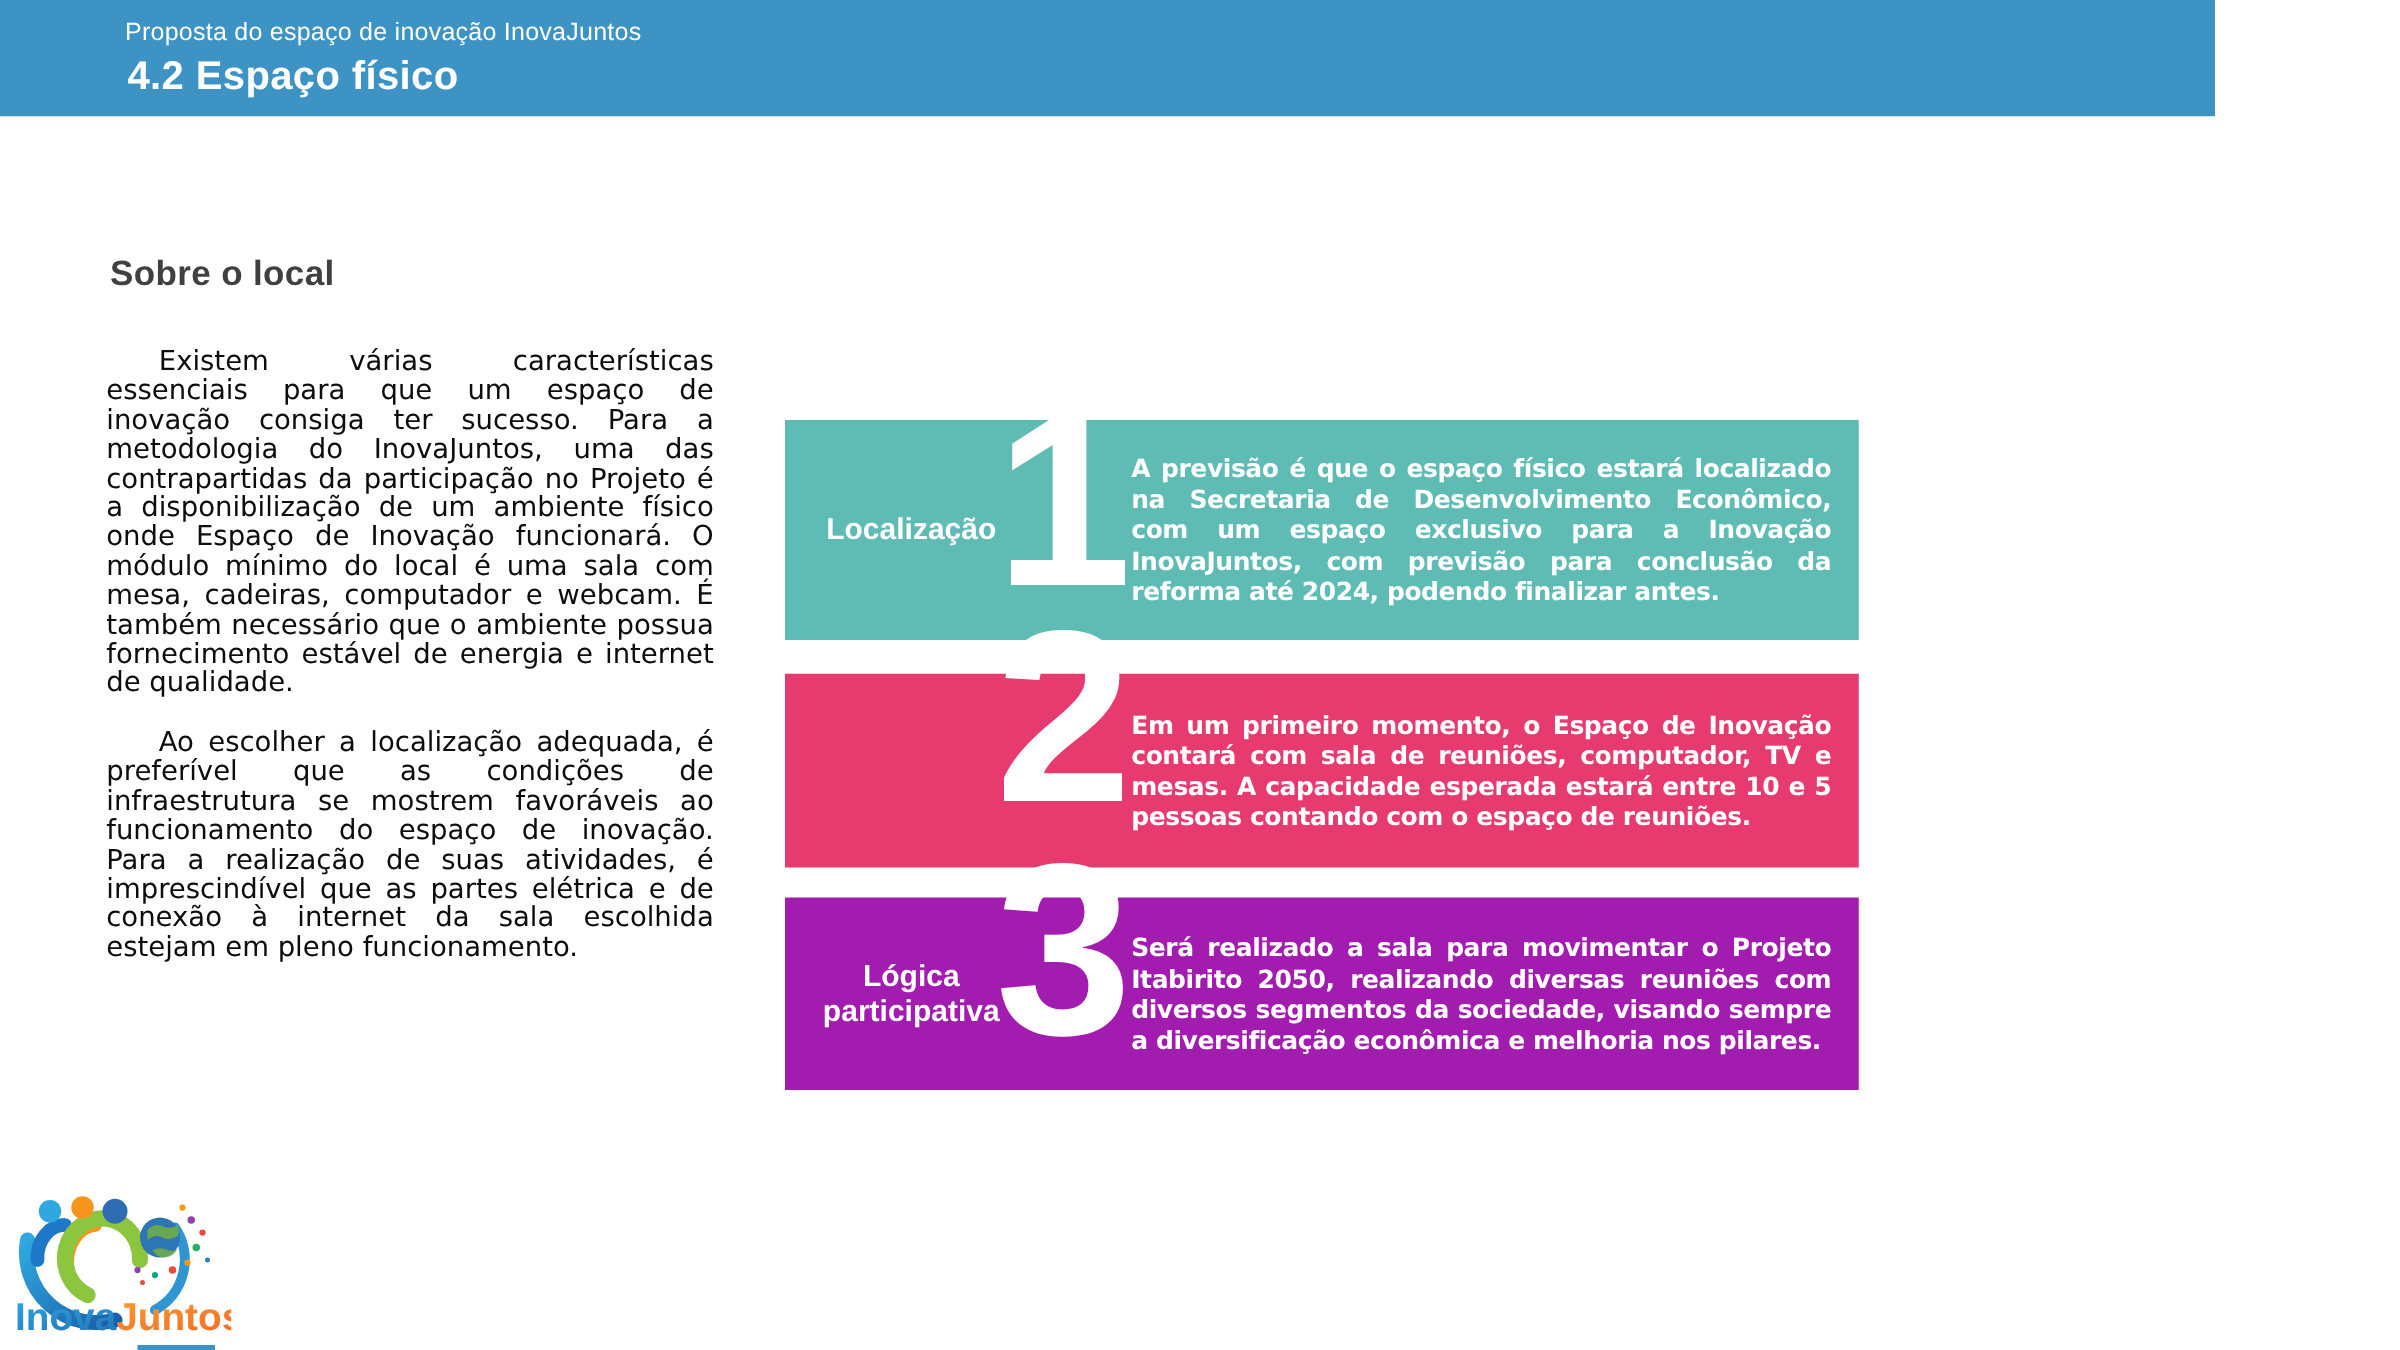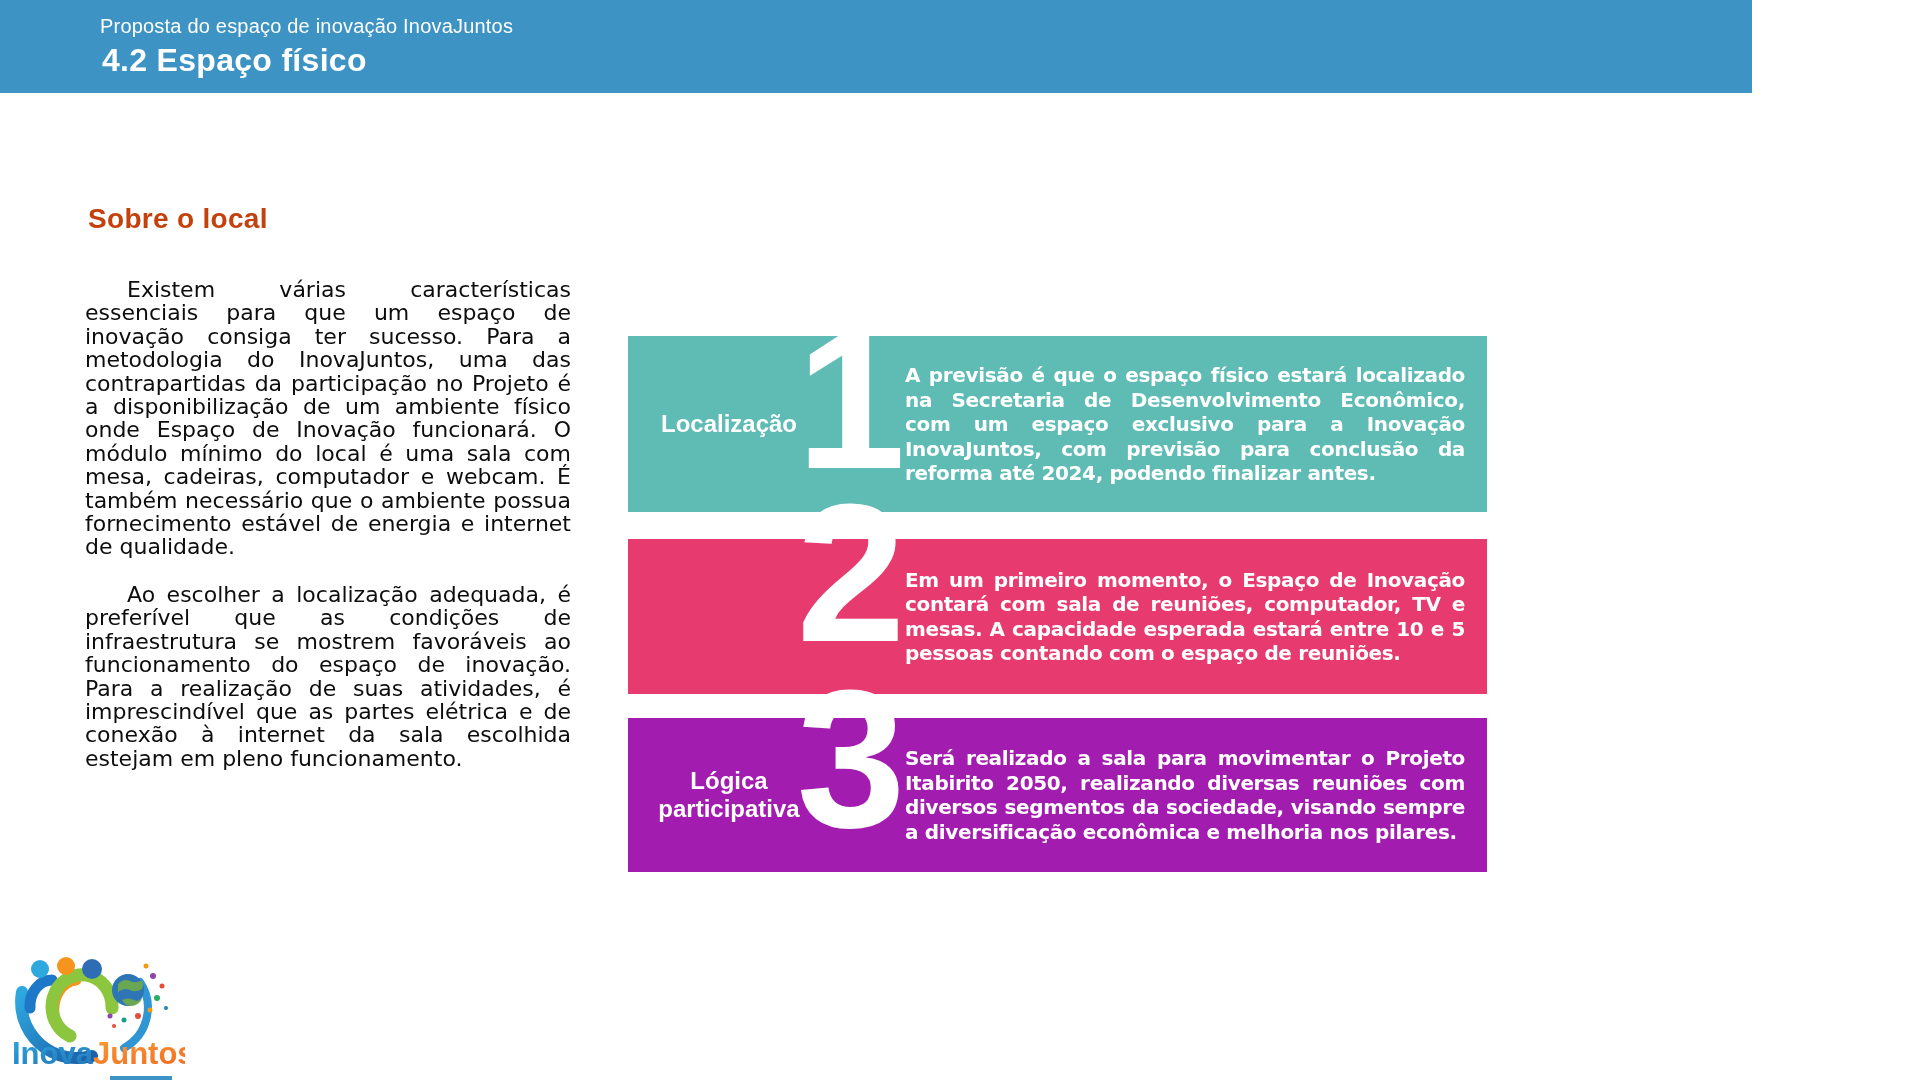--- a/index.html
+++ b/index.html
@@ -2,20 +2,21 @@
 <html><head>
 <meta charset="utf-8">
 <style>
   html,body{margin:0;padding:0;background:#ffffff;}
   .slide{
     position:relative;
     width:1752px;height:1080px;
     background:#ffffff;
     overflow:hidden;
     font-family:"Liberation Sans",sans-serif;
+    padding-left:20px;
   }
 
   
   .hdr{
     position:absolute;top:0;left:0;width:1920px;height:93px;
   }
   .hdr .kicker{
     position:absolute;left:100px;top:15px;
     font-size:20px;color:#ffffff;letter-spacing:.2px;
   }
@@ -79,21 +80,21 @@
 </head>
 <body>
 
 <div class="slide">
 
   <div class="hdr" style="background-color: rgb(61, 147, 196);">
     <div class="kicker">Proposta do espaço de inovação InovaJuntos</div>
     <h1 class="title">4.2 Espaço físico</h1>
   </div>
 
-  <h2 class="section-heading" style="color: #c2410c;">Sobre o local</h2>
+  <h2 class="section-heading" style="color: #404040;">Sobre o local</h2>
 
   <div class="body-copy">
     <p>Existem várias características essenciais para que um espaço de inovação consiga ter sucesso. Para a metodologia do InovaJuntos, uma das contrapartidas da participação no Projeto é a disponibilização de um ambiente físico onde Espaço de Inovação funcionará. O módulo mínimo do local é uma sala com mesa, cadeiras, computador e webcam. É também necessário que o ambiente possua fornecimento estável de energia e internet de qualidade.</p>
     <p>Ao escolher a localização adequada, é preferível que as condições de infraestrutura se mostrem favoráveis ao funcionamento do espaço de inovação. Para a realização de suas atividades, é imprescindível que as partes elétrica e de conexão à internet da sala escolhida estejam em pleno funcionamento.</p>
   </div>
 
   <div class="banner banner-1" style="background-color: rgb(95, 188, 180);">
     <div class="banner-label">Localização</div>
     <div class="banner-number">1</div>
     <div class="banner-text">A previsão é que o espaço físico estará localizado na Secretaria de Desenvolvimento Econômico, com um espaço exclusivo para a Inovação InovaJuntos, com previsão para conclusão da reforma até 2024, podendo finalizar antes.</div>

